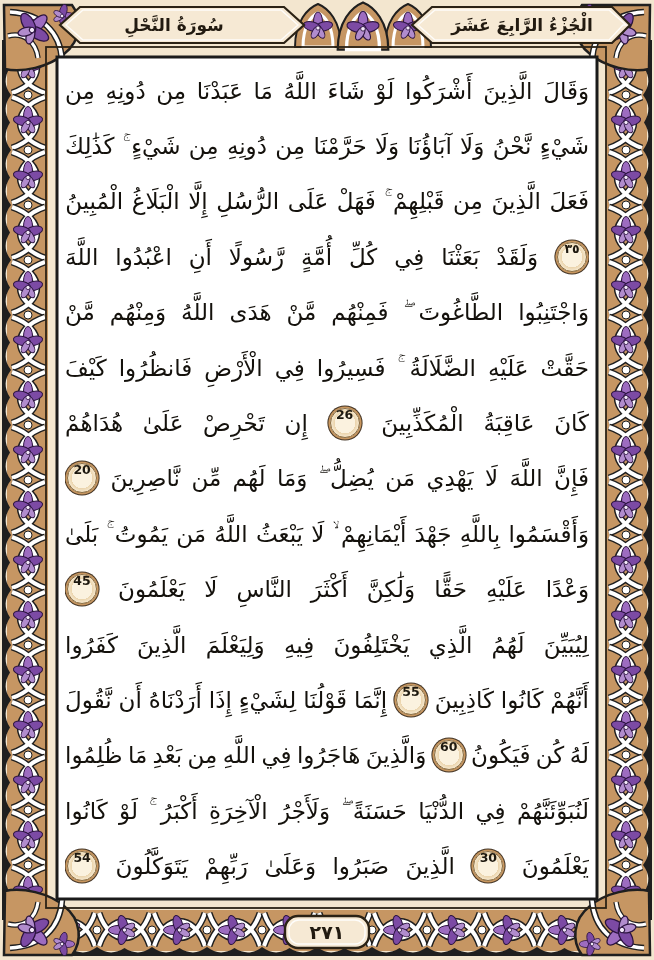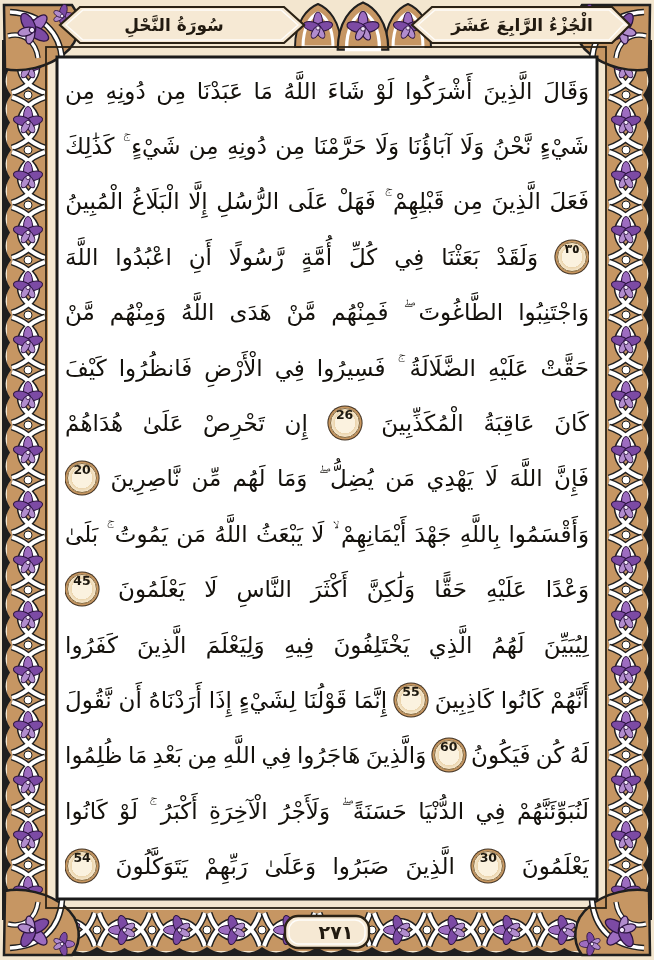--- a/index.html
+++ b/index.html
@@ -31,21 +31,21 @@
     width:28px;height:28px;border-radius:50%;
     background:radial-gradient(circle,#FBF2DF 52%,#EBD5AE 53%,#F7EAD2 72%,#E3C693 73%,#FBF2DF 74%);
     border:1.6px solid #8a6a3a;
     box-shadow:0 0 0 1.6px #c9975f,0 0 0 2.6px #433526;
     margin:0 2px;
   }
   .verse-num{font-size:12.5px;font-weight:bold;color:#1d180f;line-height:1;}
   #page-number{
     position:absolute;left:285px;top:916px;width:84px;height:32px;
     line-height:32px;text-align:center;font-size:19px;font-weight:bold;
-    color:#221a10;direction:rtl;padding-left:9px;
+    color:#221a10;direction:rtl;
   }
 </style>
 </head>
 <body>
 
 <div id="page-root">
 
   <svg id="border-svg" viewBox="0 0 654 960" xmlns="http://www.w3.org/2000/svg">
     <defs>
 

